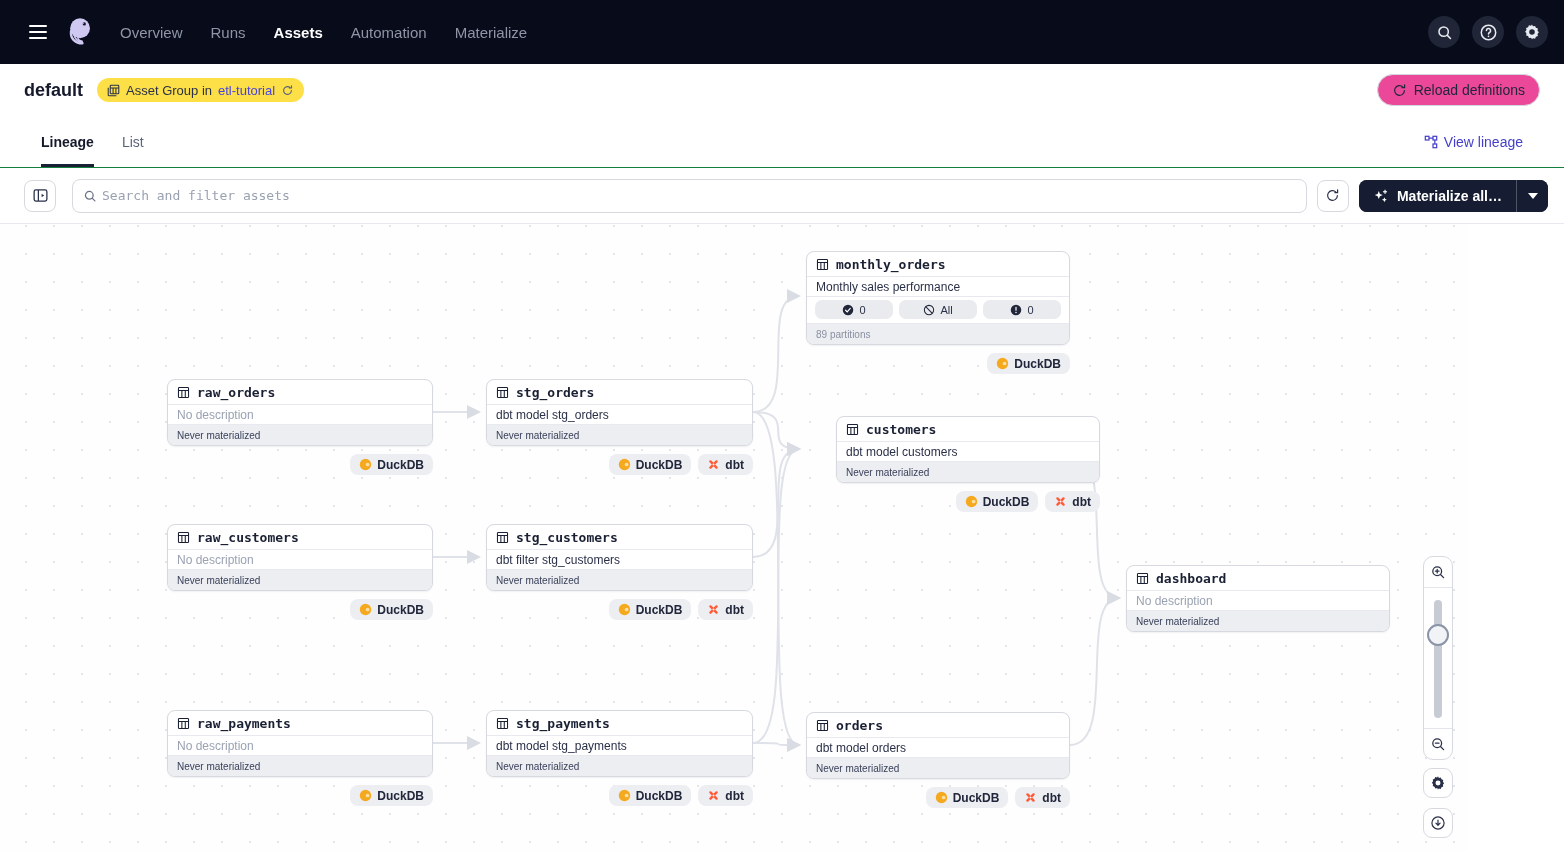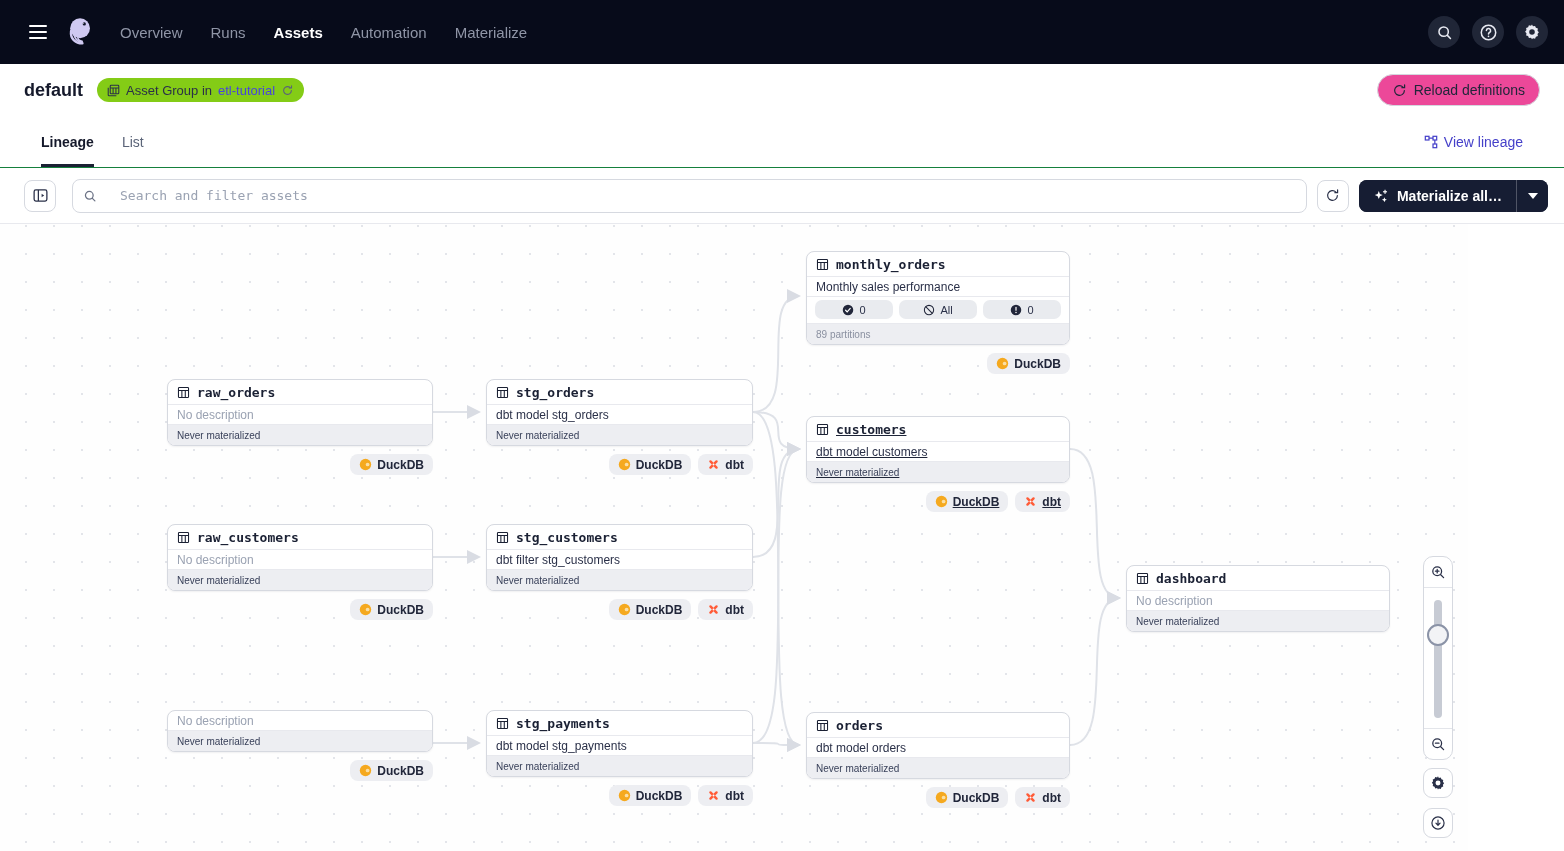--- a/index.html
+++ b/index.html
@@ -13,35 +13,35 @@
   .logo { margin:0 14px 0 8px; display:flex; align-items:center; }
   .navlinks { display:flex; align-items:center; gap:28px; margin-left:8px; }
   .navlink { font-size:15px; color:#8F95A6; cursor:pointer; background:none; border:none; font-family:inherit; }
   .navlink.active { color:#FFFFFF; font-weight:bold; }
   .nav-right { margin-left:auto; display:flex; gap:12px; align-items:center; }
   .nav-circle { width:32px; height:32px; border-radius:50%; background:#202637; border:none; color:#E8EAF2; display:flex; align-items:center; justify-content:center; cursor:pointer; font-size:16px; }
 
   
   .pagehead { height:52px; display:flex; align-items:center; padding:0 24px; background:#fff; }
   .page-title { font-size:18px; font-weight:bold; color:#15192B; }
-  .group-badge { margin-left:14px; display:flex; align-items:center; gap:6px; background:#84cc16; border-radius:12px; height:24px; padding:0 10px; font-size:13px; color:#2A3048; }
+  .group-badge { margin-left:14px; display:flex; align-items:center; gap:6px; background:#fde047; border-radius:12px; height:24px; padding:0 10px; font-size:13px; color:#2A3048; }
   .group-badge a { color:#4744DE; text-decoration:none; cursor:pointer; }
   .reload-btn { margin-left:auto; display:flex; align-items:center; gap:7px; background:#ec4899; border:1px solid #D4D7DE; border-radius:16px; height:32px; padding:0 14px; font-size:14px; color:#21263A; cursor:pointer; font-family:inherit; }
 
   
   .tabsrow { height:52px; display:flex; align-items:center; padding:0 41px; border-bottom:1px solid #15803d; position:relative; }
   .tab { font-size:14px; color:#5B6478; margin-right:28px; height:51px; display:flex; align-items:center; cursor:pointer; position:relative; background:none; border:none; font-family:inherit; }
   .tab.active { color:#15192B; font-weight:bold; }
   .tab.active::after { content:""; position:absolute; left:0; right:0; bottom:0; height:3px; background:#1B2134; }
   .view-lineage { margin-left:auto; display:flex; align-items:center; gap:6px; color:#4540C9; font-size:14px; cursor:pointer; text-decoration:none; }
 
   
   .toolbar { height:56px; display:flex; align-items:center; padding:0 16px; gap:10px; border-bottom:1px solid #E8E9EE; }
   .panel-btn { width:32px; height:32px; border:1px solid #D6D9E0; border-radius:8px; background:#fff; display:flex; align-items:center; justify-content:center; cursor:pointer; margin-left:8px; }
-  .searchbox { flex:1; height:34px; border:1px solid #D6D9E0; border-radius:8px; display:flex; align-items:center; padding:0 10px; gap:23px; color:#8A90A0; margin-left:6px; }
+  .searchbox { flex:1; height:34px; border:1px solid #D6D9E0; border-radius:8px; display:flex; align-items:center; padding:0 10px; gap:5px; color:#8A90A0; margin-left:6px; }
   .searchbox input { border:none; outline:none; flex:1; font-family:"DejaVu Sans Mono", monospace; font-size:13px; color:#2A3048; background:transparent; }
   .searchbox input::placeholder { color:#9AA2B2; }
   .refresh-btn { width:32px; height:32px; border:1px solid #D6D9E0; border-radius:8px; background:#fff; display:flex; align-items:center; justify-content:center; cursor:pointer; color:#2A3048; }
   .mat-group { display:flex; height:32px; border-radius:8px; overflow:hidden; background:#161D33; }
   .mat-main { display:flex; align-items:center; gap:8px; color:#fff; font-size:14px; font-weight:bold; padding:0 14px; background:#161D33; border:none; cursor:pointer; font-family:inherit; }
   .mat-caret { width:32px; display:flex; align-items:center; justify-content:center; background:#161D33; border:none; border-left:1px solid rgba(255,255,255,0.25); cursor:pointer; }
 
   
   .canvas { position:relative; width:1468px; height:627px; background:#FEFEFE;
     background-image:radial-gradient(circle,#E3E5EA 1.3px,transparent 1.5px);
@@ -343,21 +343,21 @@
                   <rect x="6.5" y="1.2" width="3" height="13.6" rx="1.5"></rect>
                   <rect x="1.2" y="6.5" width="13.6" height="3" rx="1.5"></rect>
                 </g>
                 <circle cx="8" cy="8" r="1.2" fill="#fff"></circle>
               </svg>
             </span>
             <span>dbt</span>
           </span>
         </div>
       </div>
-      <div class="node-wrap" style="left: 806px; top: 192px; width: 264px; text-decoration: underline;">
+      <div class="node-wrap" style="left: 836px; top: 192px; width: 264px;">
         <div class="node-card">
           <div class="node-head">
             <span class="i">
               <svg width="13" height="13" viewBox="0 0 16 16" fill="none" stroke="#1B2134" stroke-width="1.3">
                 <rect x="1.8" y="1.8" width="12.4" height="12.4" rx="1"></rect>
                 <path d="M1.8 5.6h12.4 M6 5.6v8.6 M10.2 5.6v8.6"></path>
               </svg>
             </span>
             <span class="node-title">customers</span>
           </div>
@@ -462,20 +462,29 @@
               </svg>
             </span>
             <span class="node-title">dashboard</span>
           </div>
           <div class="node-desc muted">No description</div>
           <div class="node-foot">Never materialized</div>
         </div>
       </div>
       <div class="node-wrap" style="left: 167px; top: 486px; width: 266px;">
         <div class="node-card">
+          <div class="node-head">
+            <span class="i">
+              <svg width="13" height="13" viewBox="0 0 16 16" fill="none" stroke="#1B2134" stroke-width="1.3">
+                <rect x="1.8" y="1.8" width="12.4" height="12.4" rx="1"></rect>
+                <path d="M1.8 5.6h12.4 M6 5.6v8.6 M10.2 5.6v8.6"></path>
+              </svg>
+            </span>
+            <span class="node-title">raw_payments</span>
+          </div>
           <div class="node-desc muted">No description</div>
           <div class="node-foot">Never materialized</div>
         </div>
         <div class="badge-row">
           <span class="kind-badge">
             <span class="i">
               <svg width="13" height="13" viewBox="0 0 16 16">
                 <circle cx="8" cy="8" r="7" fill="#F5A91F"></circle>
                 <circle cx="10.6" cy="8" r="2.3" fill="#FBDFA4"></circle>
               </svg>

